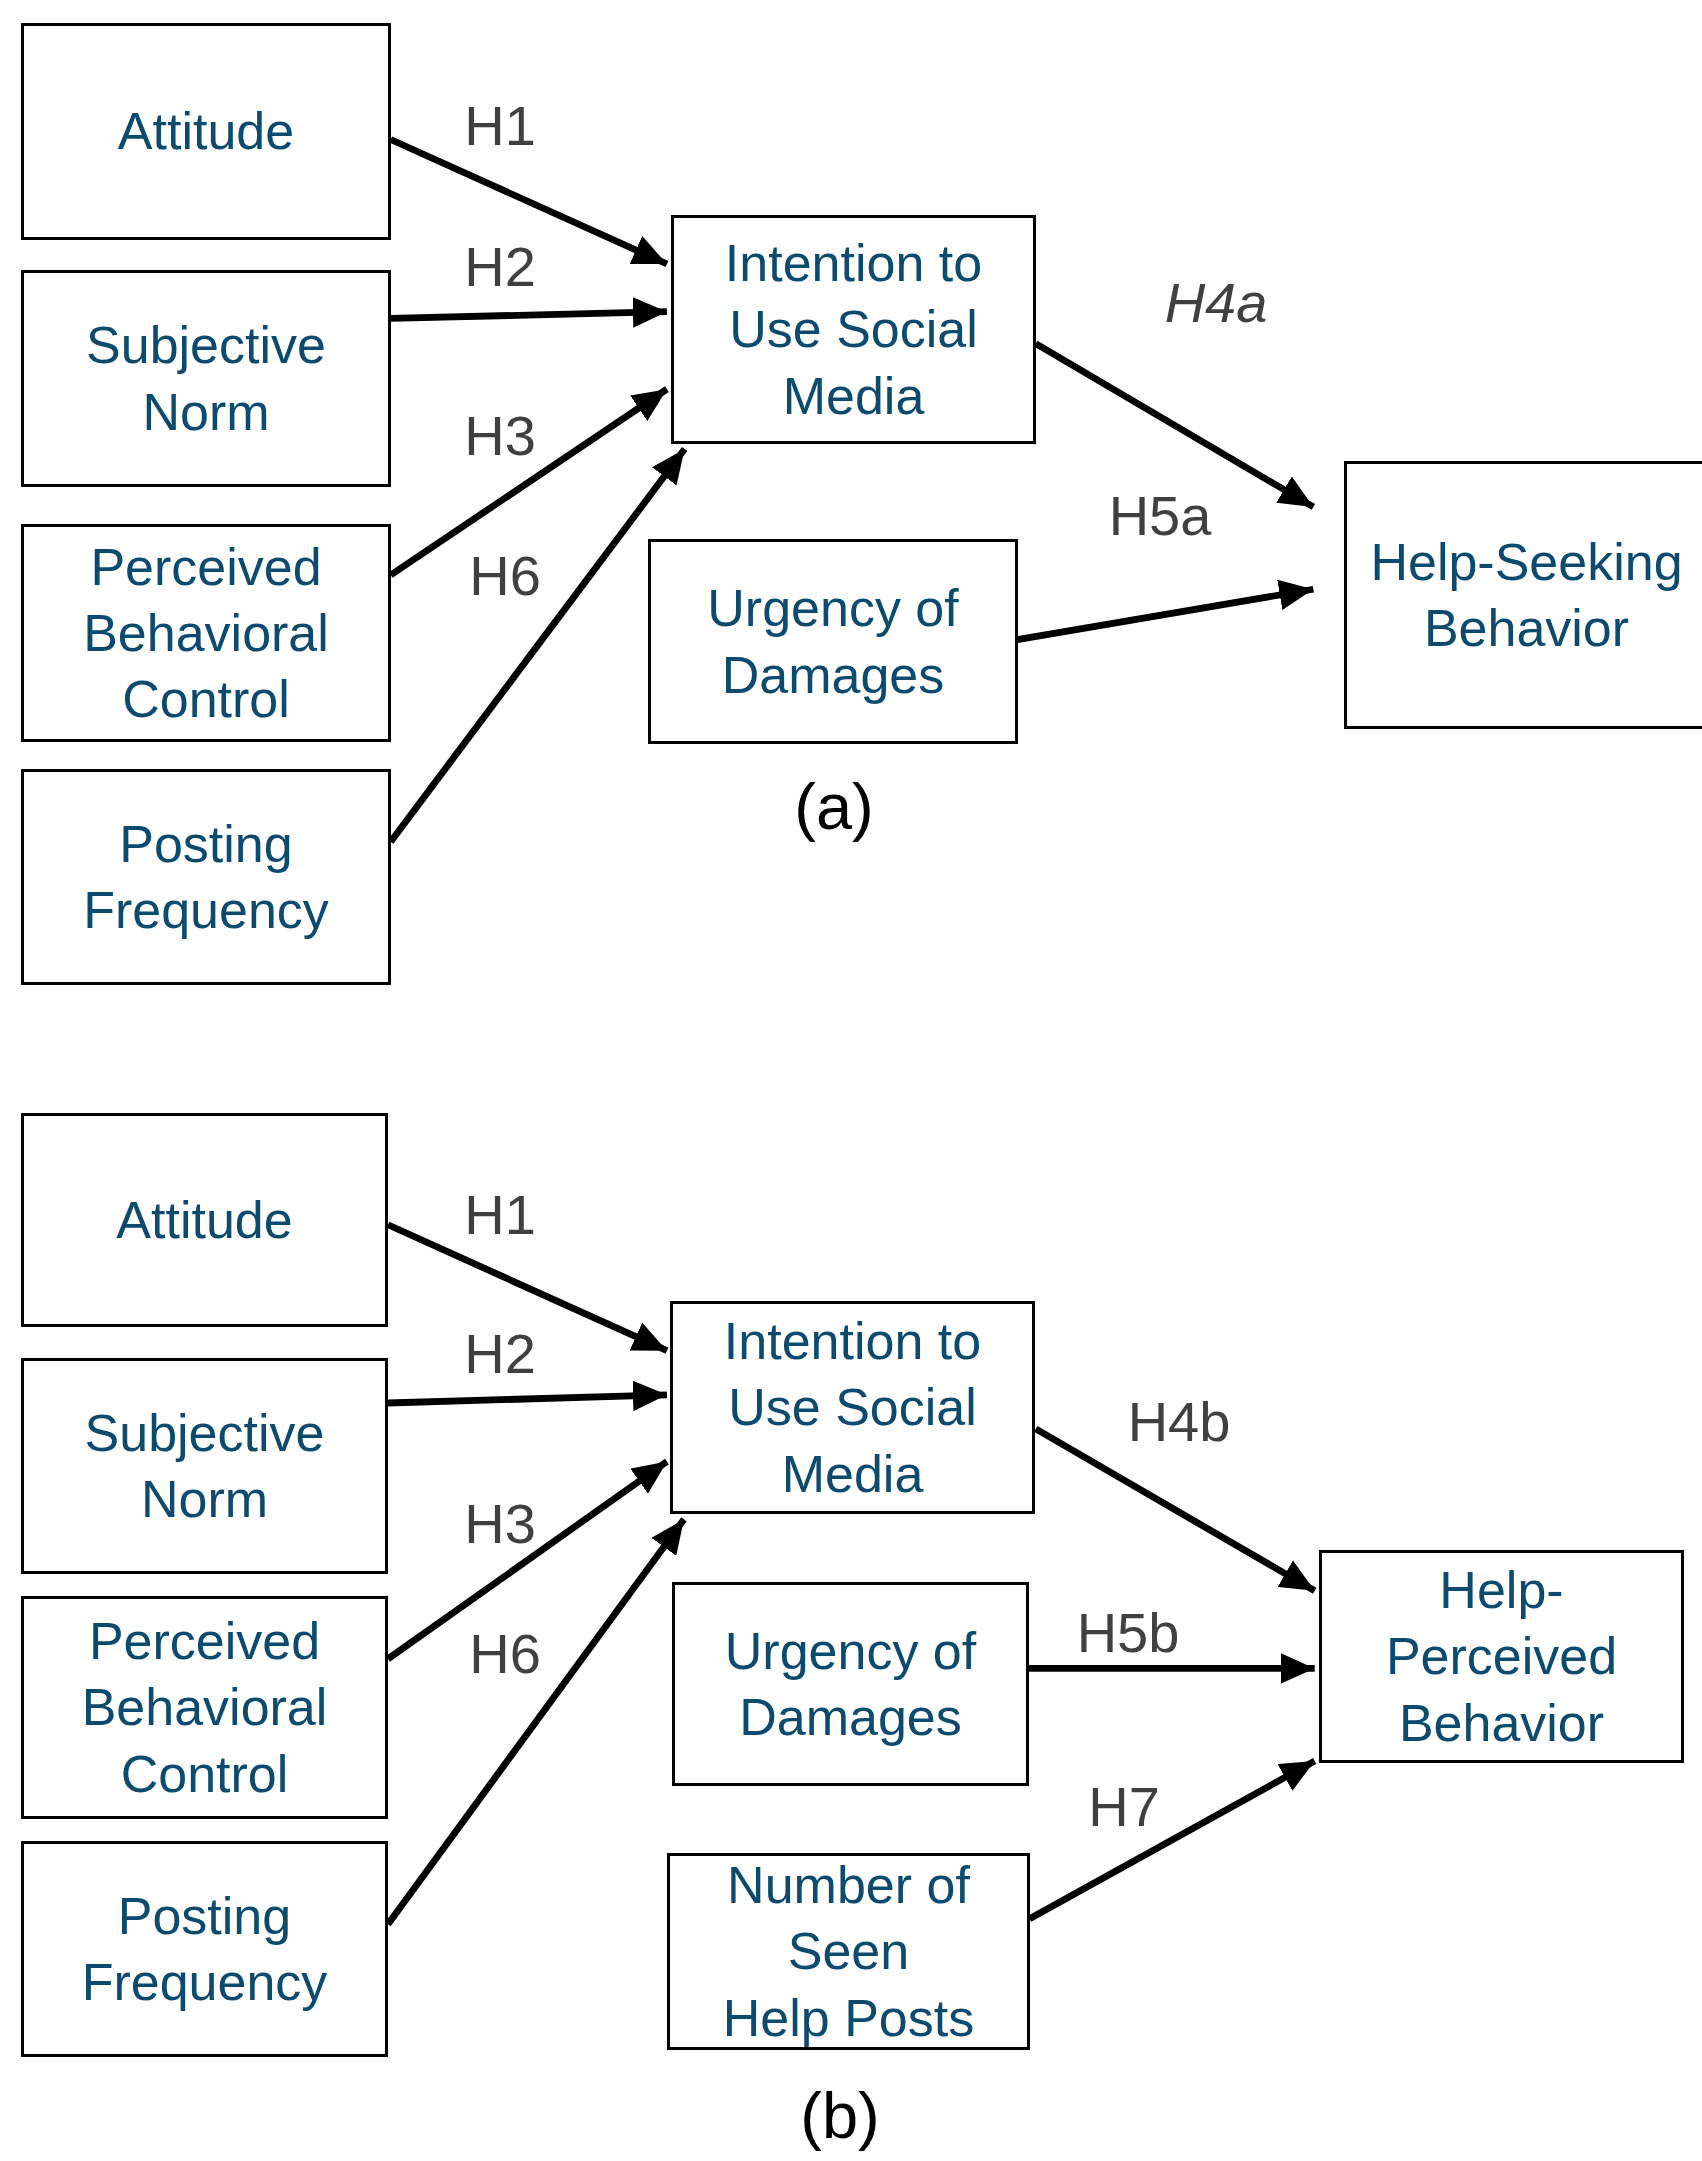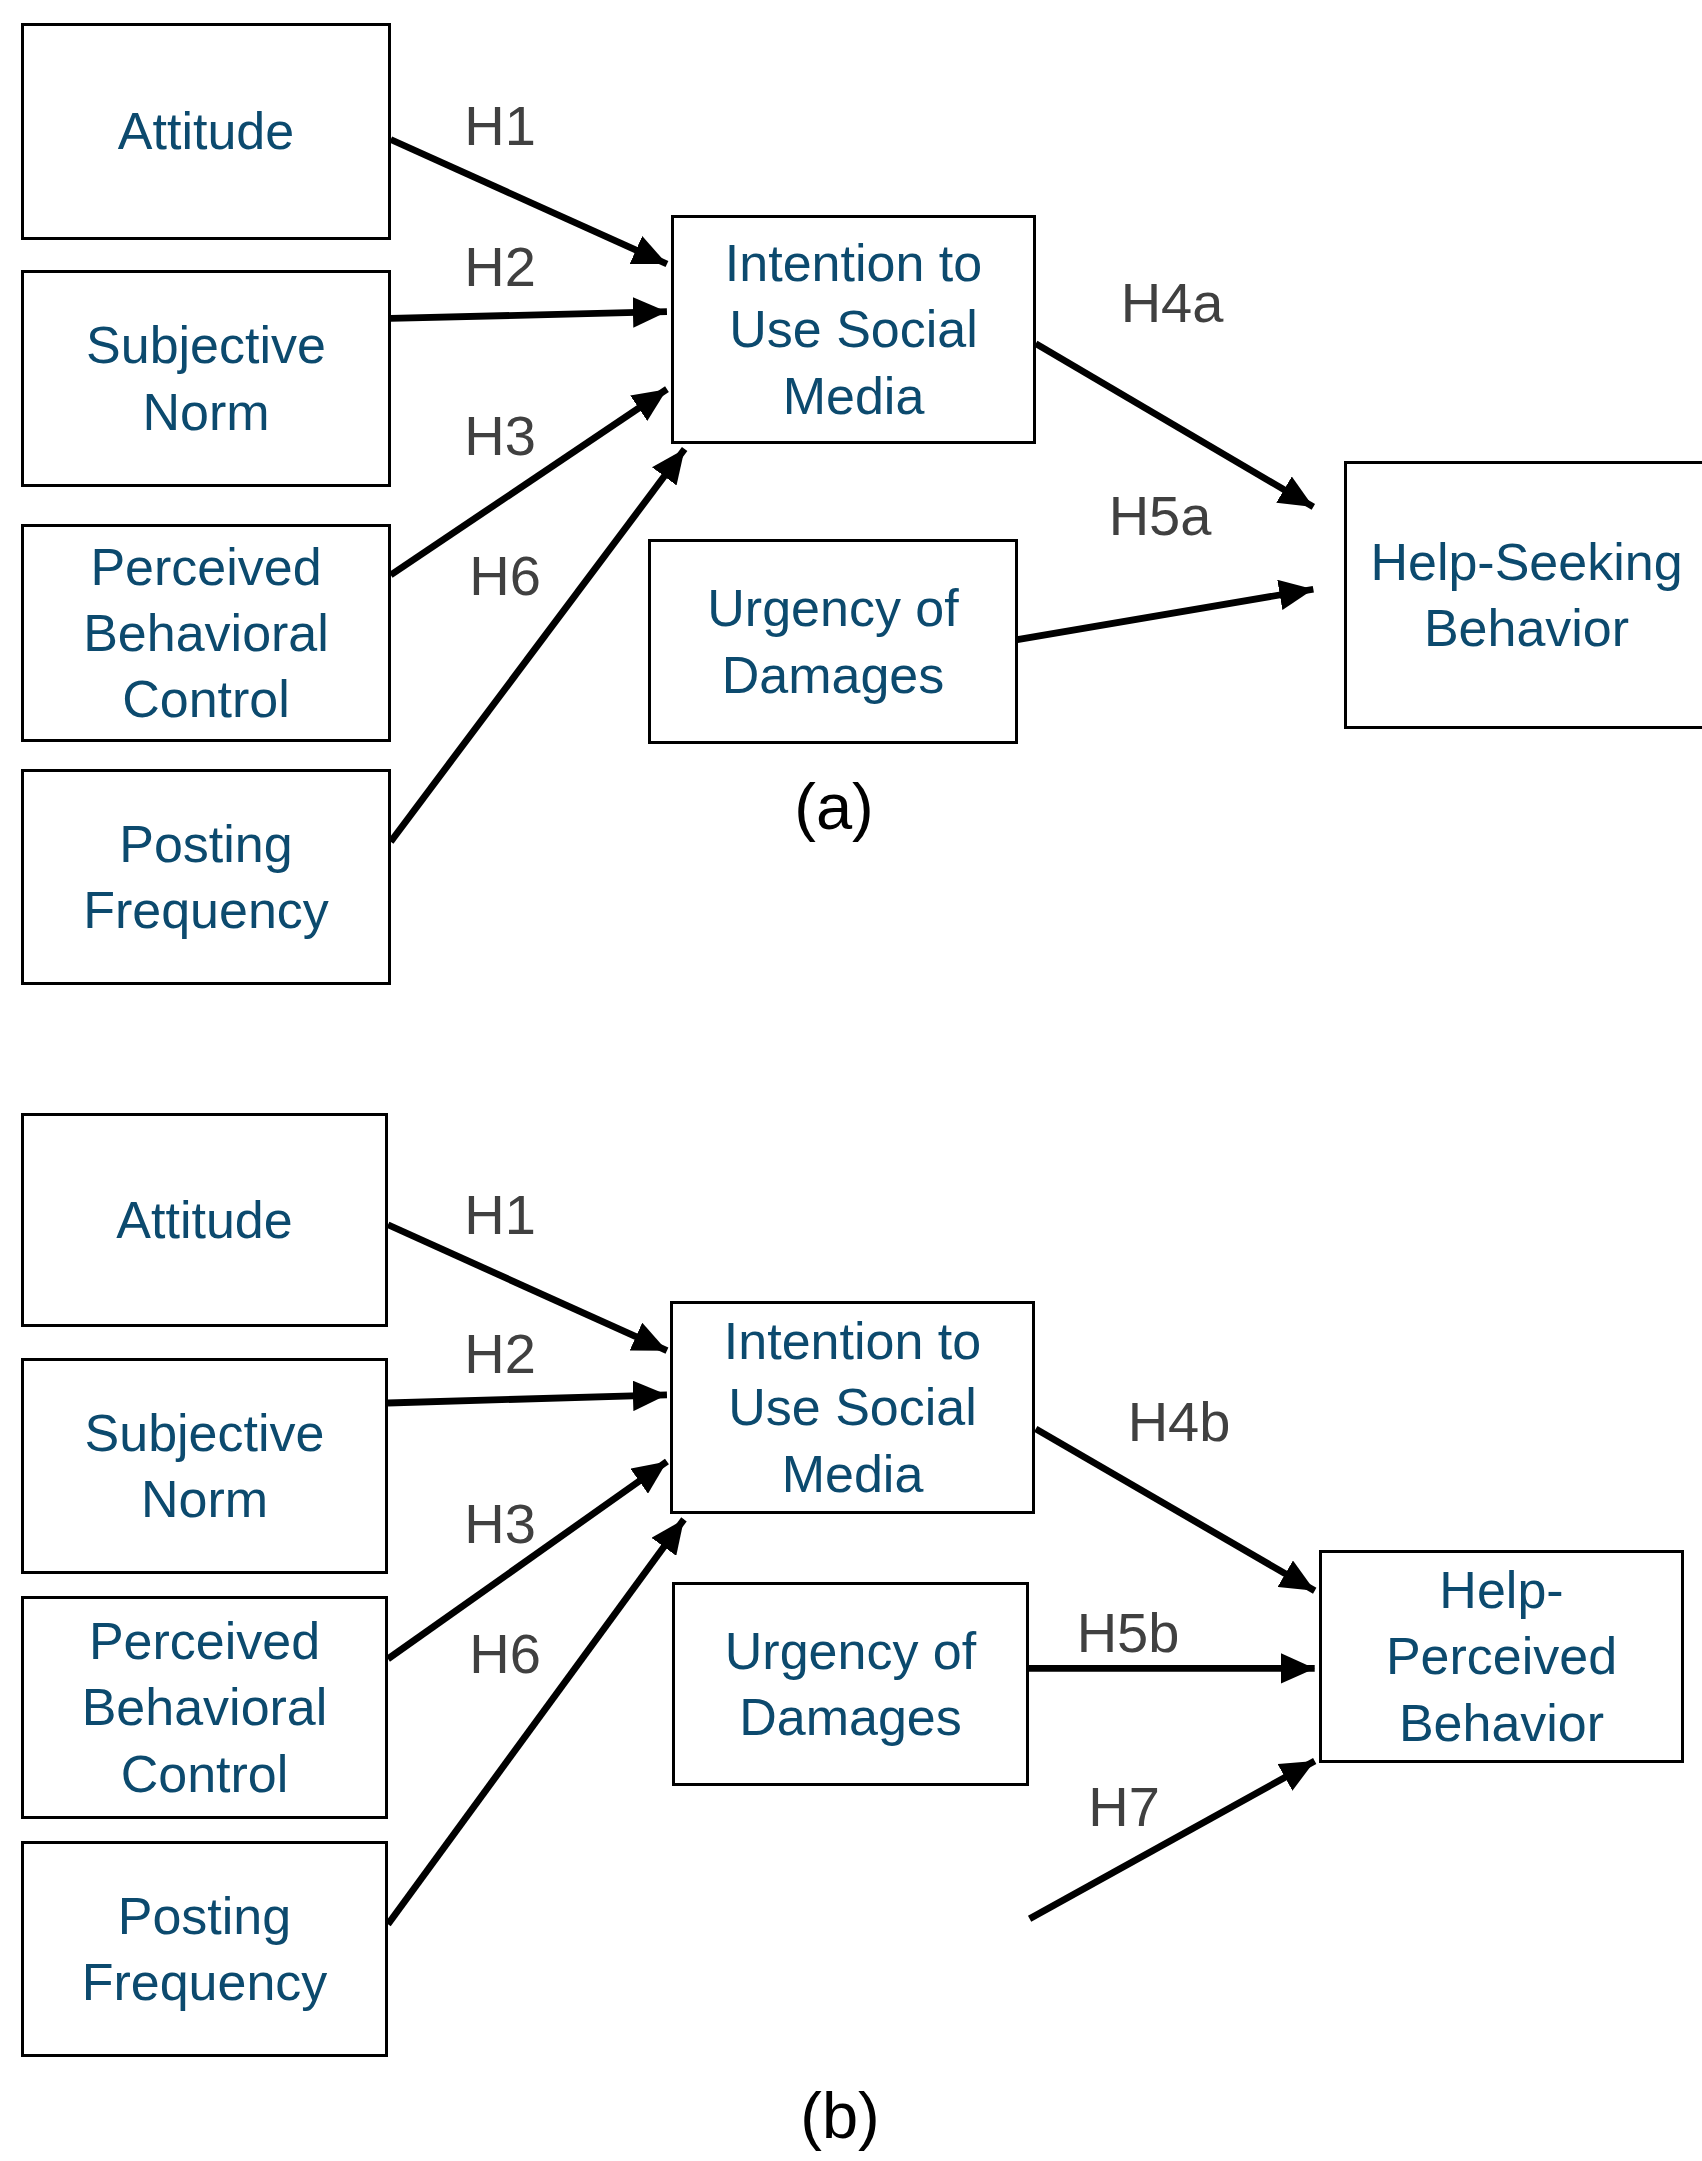--- a/index.html
+++ b/index.html
@@ -117,21 +117,21 @@
 
   <div class="node" style="left:1344px; top:461px; width:365px; height:268px;">
     <span class="node-label">Help-Seeking
 Behavior</span>
   </div>
 
   <div class="hlabel" style="left:500px; top:126px;">H1</div>
   <div class="hlabel" style="left:500px; top:267px;">H2</div>
   <div class="hlabel" style="left:500px; top:436px;">H3</div>
   <div class="hlabel" style="left:505px; top:576px;">H6</div>
-  <div class="hlabel" style="left:1172px; top:303px;">H4a</div>
+  <div class="hlabel" style="left:1216px; top:303px;font-style:italic;">H4a</div>
   <div class="hlabel" style="left:1160px; top:516px;">H5a</div>
 
   <div class="caption" style="left:834px; top:806px;">(a)</div>
 
   <div class="node" style="left:21px; top:1113px; width:367px; height:214px;">
     <span class="node-label">Attitude</span>
   </div>
 
   <div class="node" style="left:21px; top:1358px; width:367px; height:216px;">
     <span class="node-label">Subjective
@@ -153,20 +153,25 @@
     <span class="node-label">Intention to
 Use Social
 Media</span>
   </div>
 
   <div class="node" style="left:672px; top:1582px; width:357px; height:204px;">
     <span class="node-label">Urgency of
 Damages</span>
   </div>
 
+  <div class="node" style="left:667px; top:1853px; width:363px; height:197px;">
+    <span class="node-label">Number of
+Seen
+Help Posts</span>
+  </div>
 
   <div class="node" style="left:1319px; top:1550px; width:365px; height:213px;">
     <span class="node-label">Help-
 Perceived
 Behavior</span>
   </div>
 
   <div class="hlabel" style="left:500px; top:1215px;">H1</div>
   <div class="hlabel" style="left:500px; top:1354px;">H2</div>
   <div class="hlabel" style="left:500px; top:1524px;">H3</div>

